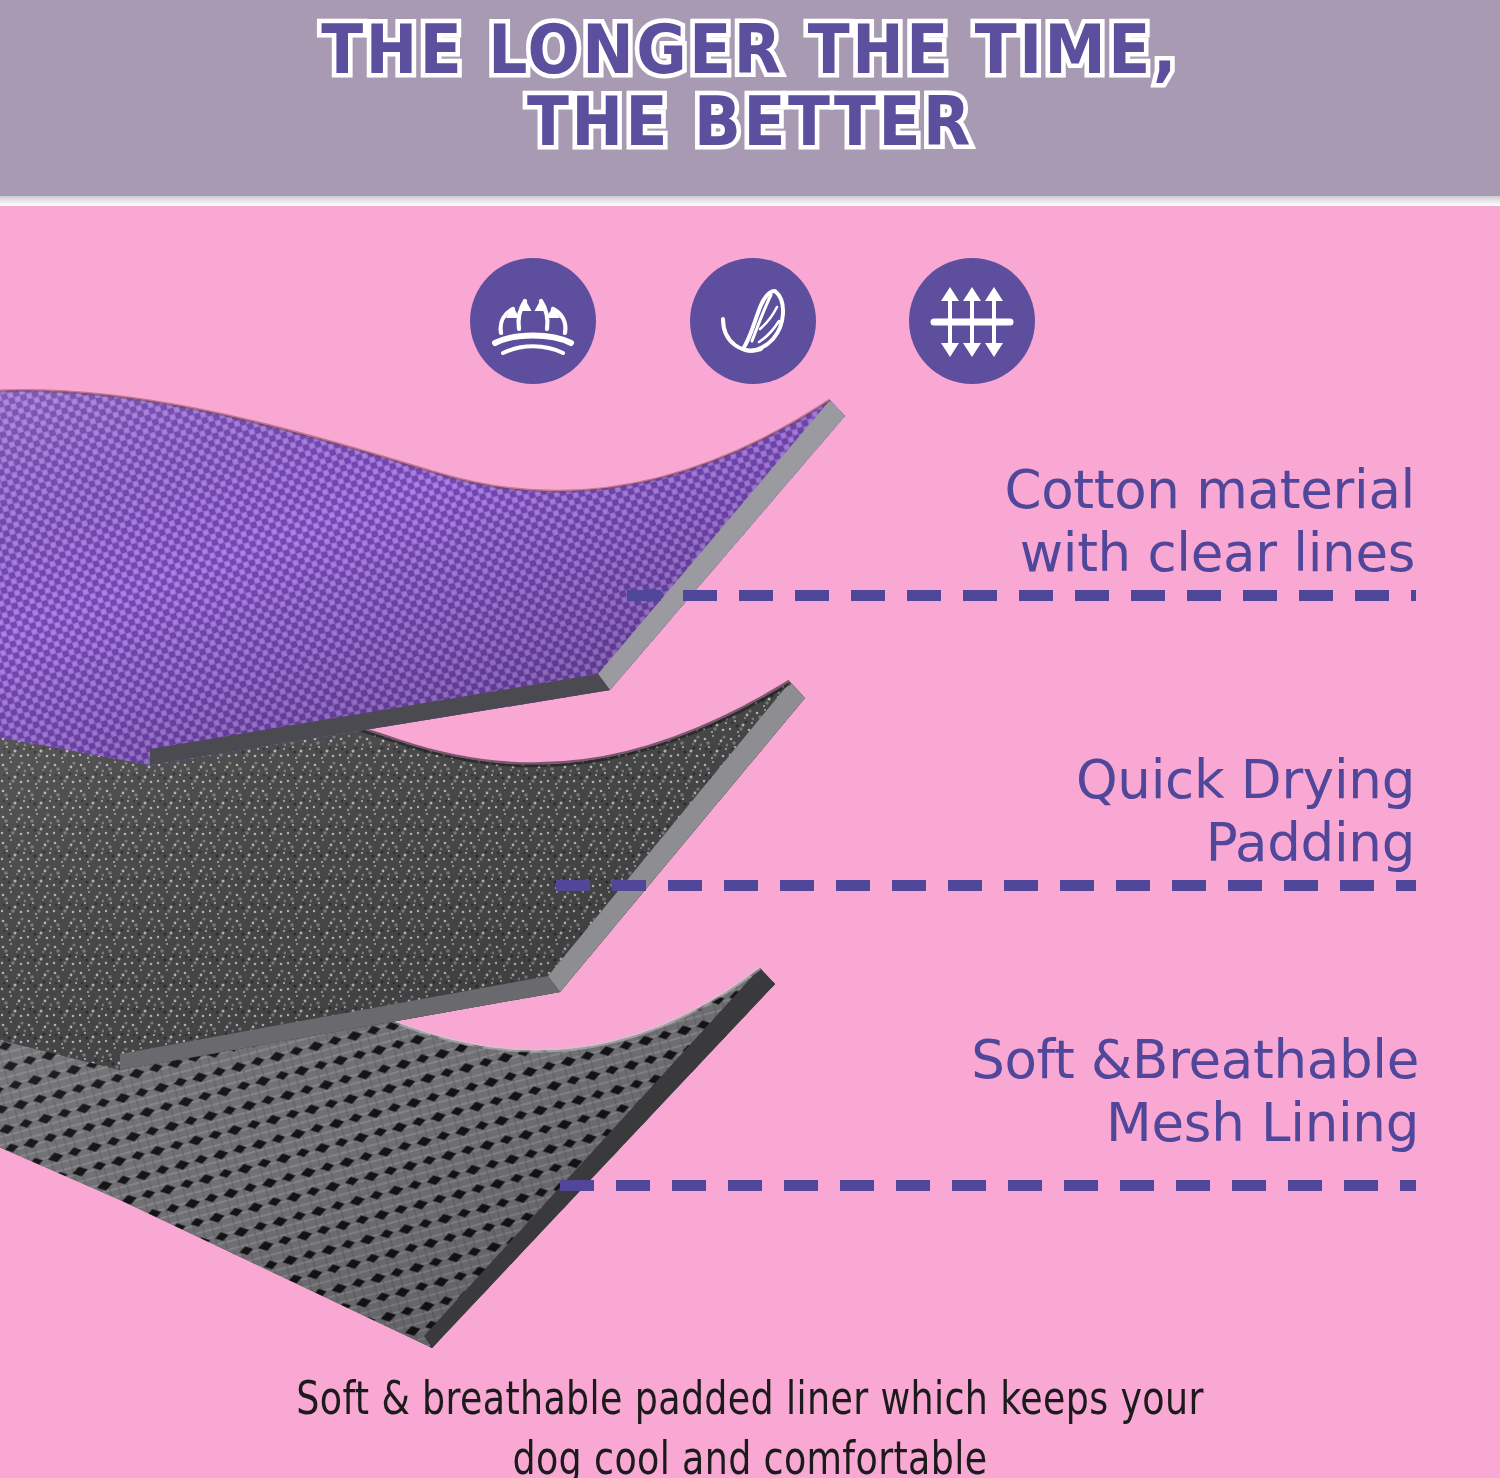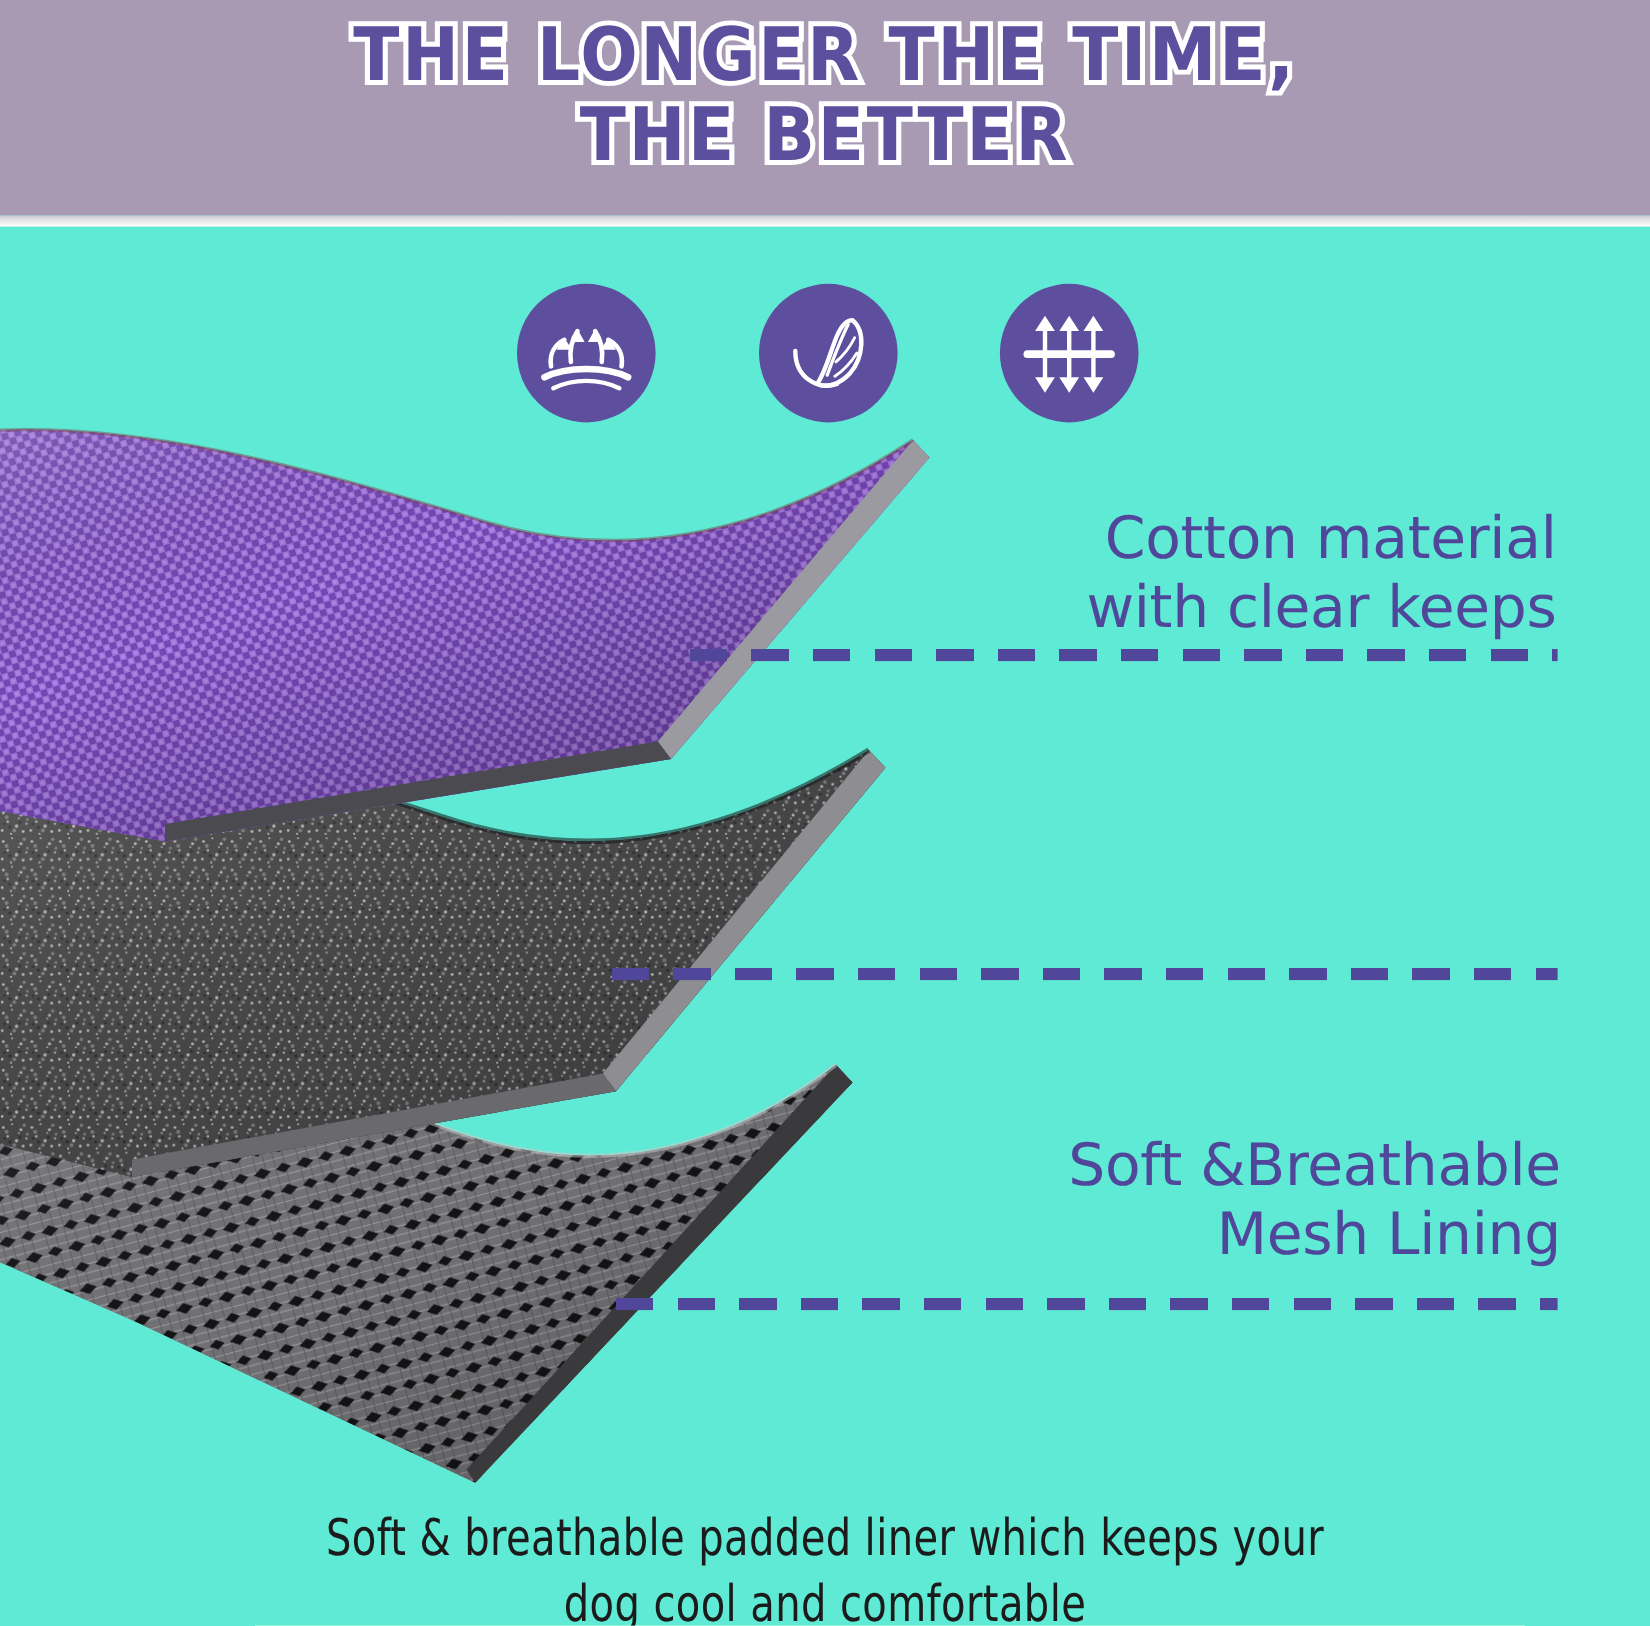--- a/index.html
+++ b/index.html
@@ -10,21 +10,21 @@
     height: 1478px;
     background: #ffffff;
     font-family: "Liberation Sans", sans-serif;
     overflow: hidden;
   }
 
   .page {
     position: relative;
     width: 1500px;
     height: 1478px;
-    background: #5eead4;
+    background: #f9a8d4;
     overflow: hidden;
   }
 
   
   .header-band {
     position: absolute;
     left: 0; top: 0;
     width: 1500px;
     height: 196px;
     background: #a99ab4;
@@ -359,23 +359,25 @@
         </g>
 
         <path d="M 830 30 L 845 46 L 610 320 L 598 304 Z" fill="#9a9aa0"></path>
         <path d="M 610 320 L 598 304 L 150 379 L 150 395 Z" fill="#4a4a50"></path>
         <path d="M -40 24 C 120 6, 300 62, 440 104 C 560 140, 690 122, 830 30" fill="none" stroke="#7a3f3f" stroke-width="3" opacity="0.45"></path>
       </g>
     </svg>
   </div>
 
   <div class="callout callout-1">Cotton material
-with clear keeps</div>
+with clear lines</div>
   <div class="leader leader-1"></div>
 
+  <div class="callout callout-2">Quick Drying
+Padding</div>
   <div class="leader leader-2"></div>
 
   <div class="callout callout-3">Soft &amp;Breathable
 Mesh Lining</div>
   <div class="leader leader-3"></div>
 
   <div class="footer-caption">Soft &amp; breathable padded liner which keeps your
 dog cool and comfortable</div>
 
 </div>

